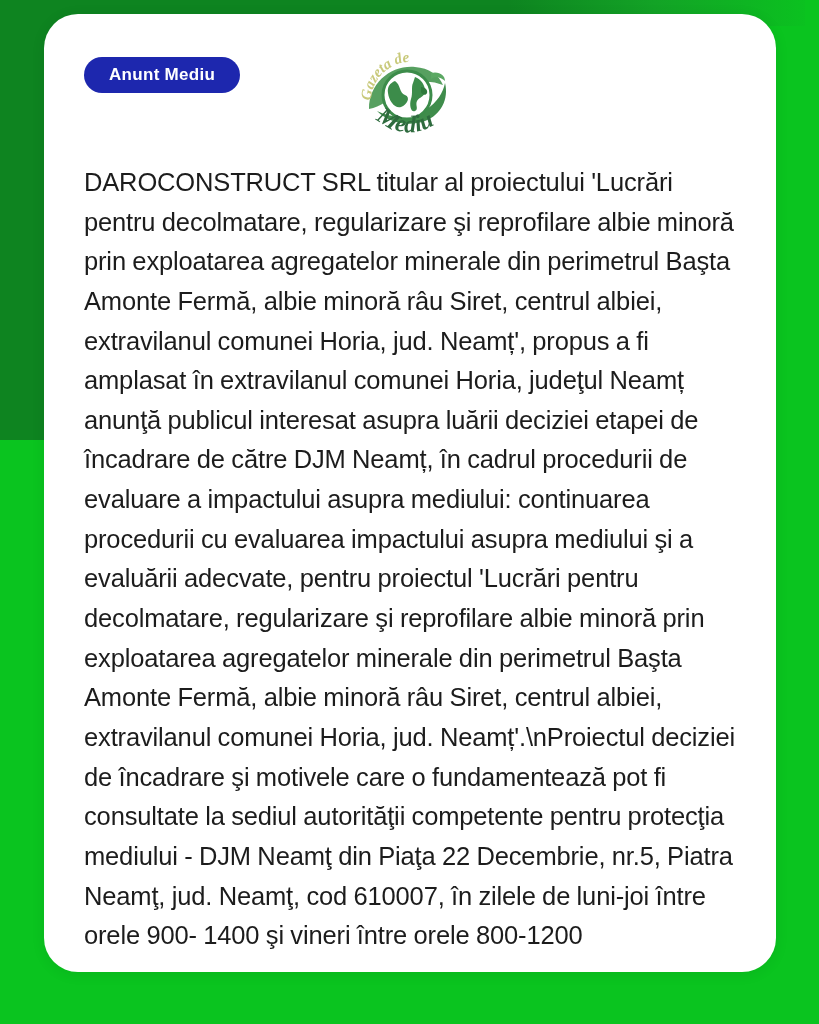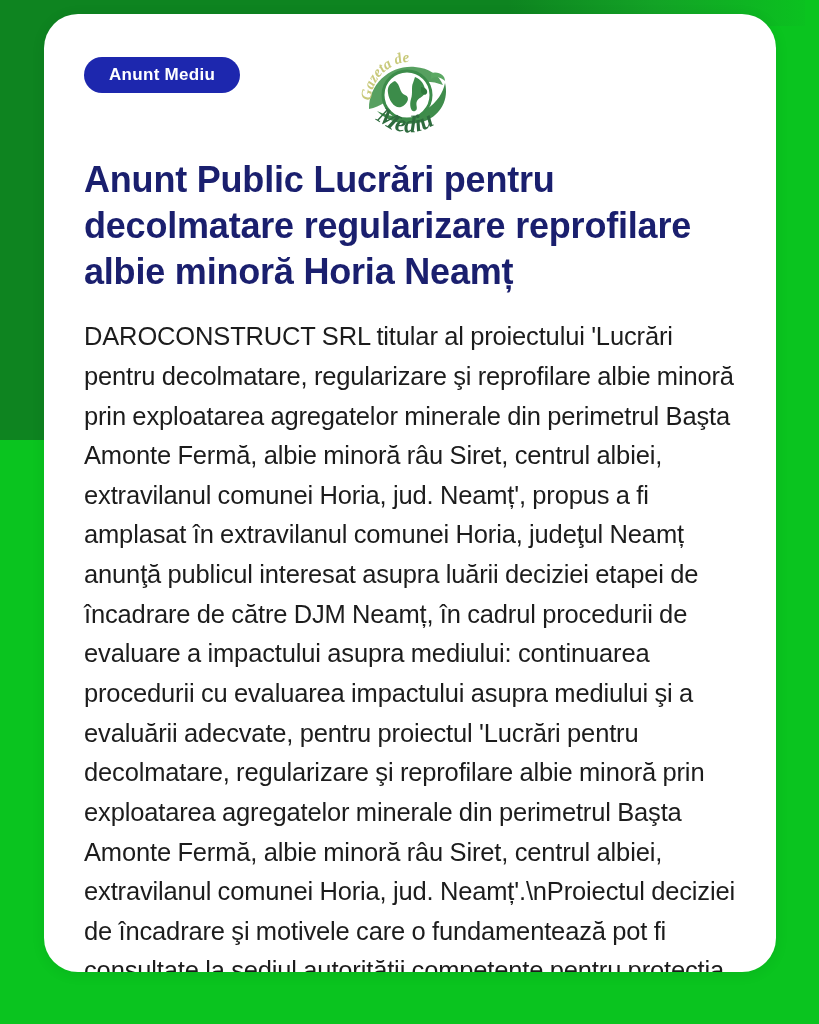--- a/index.html
+++ b/index.html
@@ -157,20 +157,19 @@
               <textPath href="#arcTop" startOffset="4%">Gazeta de</textPath>
             </text>
             <text font-family="'Liberation Serif', serif" font-size="24" font-style="italic" font-weight="bold" fill="#2E6B3E">
               <textPath href="#arcBot" startOffset="16%">Mediu</textPath>
             </text>
           </svg>
         </div>
 
       </div>
 
-      <h1 class="title">Anunt Public Lucrări pentru decolmatare regularizare reprofilare albie minoră Horia Neamț</h1>
 
       <p class="body-text">DAROCONSTRUCT SRL titular al proiectului 'Lucrări pentru decolmatare, regularizare şi reprofilare albie minoră prin exploatarea agregatelor minerale din perimetrul Başta Amonte Fermă, albie minoră râu Siret, centrul albiei, extravilanul comunei Horia, jud. Neamț', propus a fi amplasat în extravilanul comunei Horia, judeţul Neamț anunţă publicul interesat asupra luării deciziei etapei de încadrare de către DJM Neamț, în cadrul procedurii de evaluare a impactului asupra mediului: continuarea procedurii cu evaluarea impactului asupra mediului şi a evaluării adecvate, pentru proiectul 'Lucrări pentru decolmatare, regularizare şi reprofilare albie minoră prin exploatarea agregatelor minerale din perimetrul Başta Amonte Fermă, albie minoră râu Siret, centrul albiei, extravilanul comunei Horia, jud. Neamț'.\nProiectul deciziei de încadrare şi motivele care o fundamentează pot fi consultate la sediul autorităţii competente pentru protecţia mediului - DJM Neamţ din Piaţa 22 Decembrie, nr.5, Piatra Neamţ, jud. Neamţ, cod 610007, în zilele de luni-joi între orele 900- 1400 şi vineri între orele 800-1200</p>
 
     </div>
   </div>
 
 </div>
 
 </body></html>

